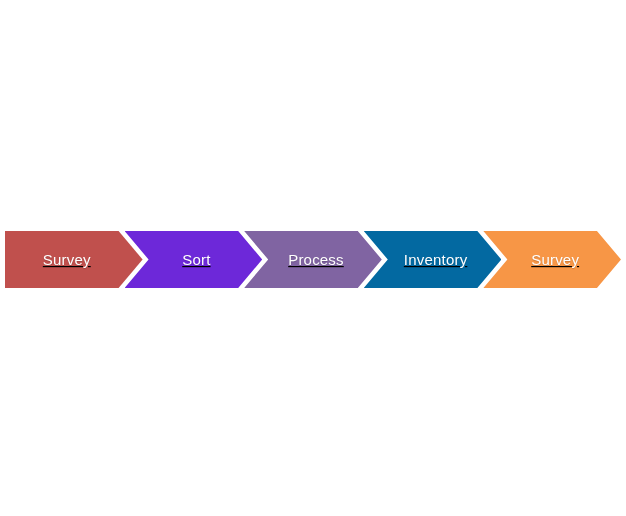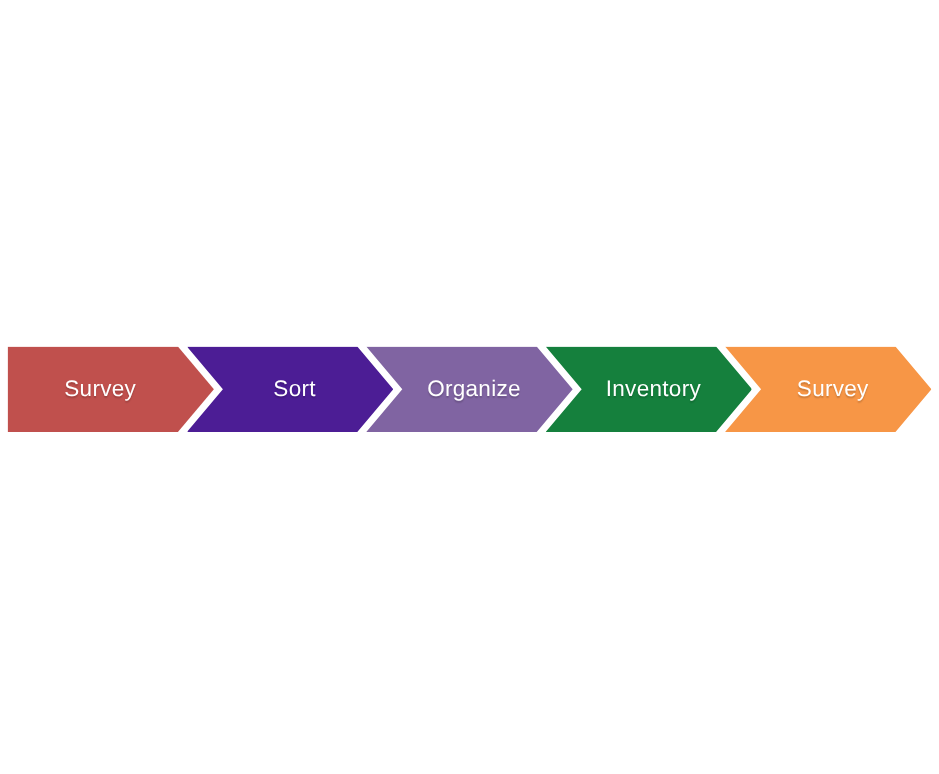--- a/index.html
+++ b/index.html
@@ -17,20 +17,21 @@
   }
   .process-flow {
     position: absolute;
     top: 231px;
     left: 5px;
     width: 616px;
     height: 57px;
     display: flex;
     flex-direction: row;
     align-items: stretch;
+    text-decoration: underline;
   }
   .chevron {
     position: relative;
     flex: 1 1 0;
     display: flex;
     align-items: center;
     justify-content: center;
     color: #ffffff;
     font-size: 15px;
     letter-spacing: 0.2px;
@@ -55,29 +56,29 @@
 </head>
 <body>
 
 <div class="canvas">
   <div class="process-flow">
 
     <div class="chevron" style="background: rgb(192, 80, 77);">
       <span class="label">Survey</span>
     </div>
 
-    <div class="chevron" style="background: #4c1d95;">
+    <div class="chevron" style="background: #6d28d9;">
       <span class="label">Sort</span>
     </div>
 
     <div class="chevron" style="background: rgb(128, 100, 162);">
-      <span class="label">Organize</span>
+      <span class="label">Process</span>
     </div>
 
-    <div class="chevron" style="background: #15803d;">
+    <div class="chevron" style="background: #0369a1;">
       <span class="label">Inventory</span>
     </div>
 
     <div class="chevron" style="background: rgb(247, 150, 70);">
       <span class="label">Survey</span>
     </div>
 
   </div>
 </div>
 

